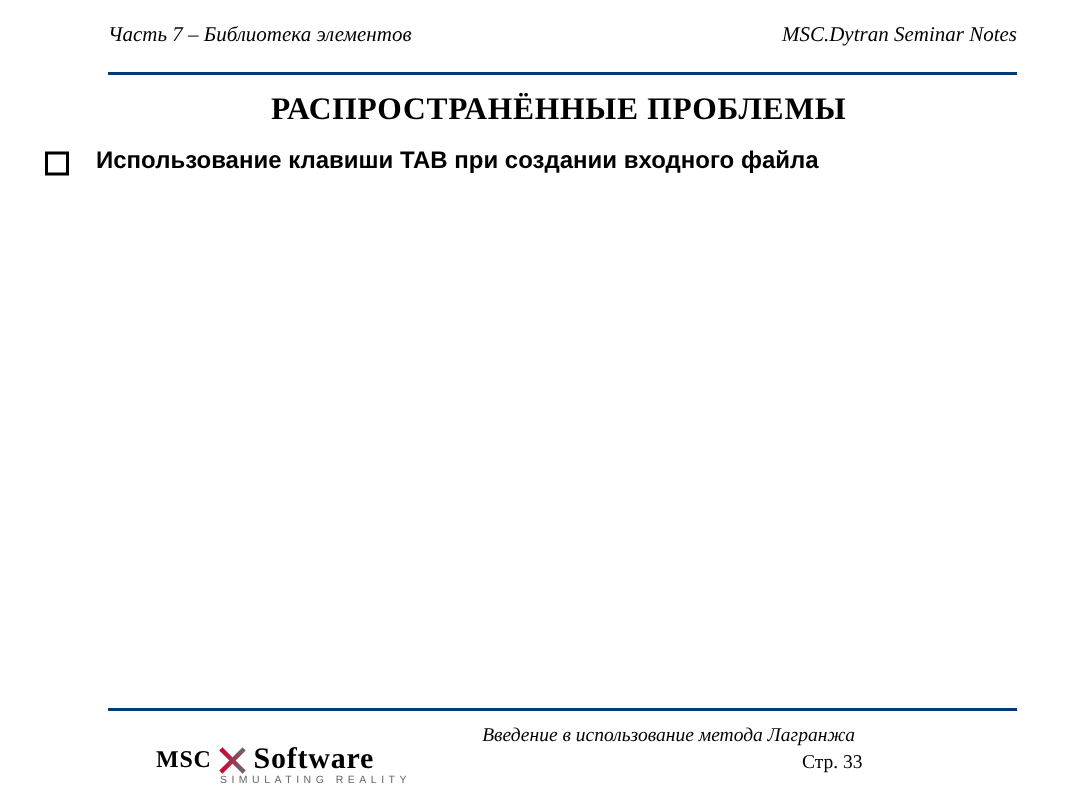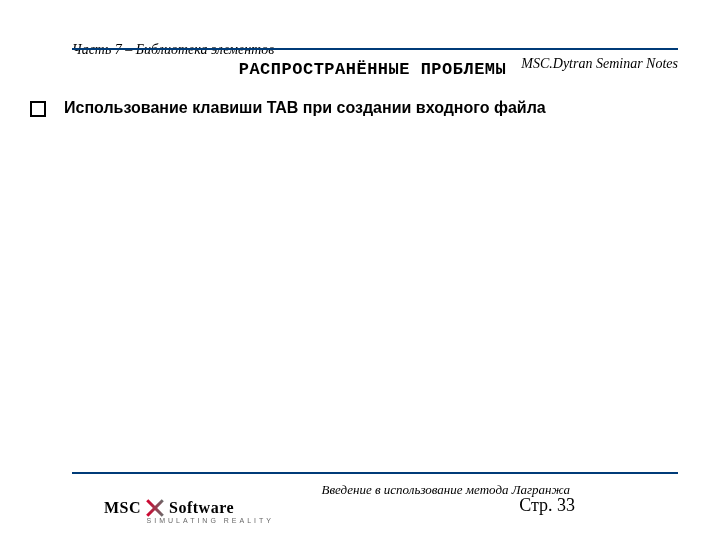--- a/index.html
+++ b/index.html
@@ -15,48 +15,47 @@
   .page {
     position: relative;
     width: 720px;
     height: 540px;
     box-sizing: border-box;
   }
   .header-band {
     position: absolute;
     left: 72px;
     right: 42px;
-    top: 42px;
+    top: 16px;
     display: flex;
     justify-content: space-between;
     font-style: italic;
     font-size: 14px;
     color: #000;
   }
   .header-band .right {
     text-align: right;
-    margin-top: 14px;
   }
   .header-rule {
     position: absolute;
     left: 72px;
     right: 42px;
     top: 48px;
     height: 0;
     border-top: 2px solid #003b78;
   }
   .title {
     position: absolute;
     left: 72px;
     right: 47px;
     top: 60px;
     text-align: center;
-    font-family: Liberation Mono, monospace;
+    font-family: Liberation Serif, serif;
     font-weight: bold;
-    font-size: 17px;
+    font-size: 21px;
     letter-spacing: 0.5px;
   }
   .bullet-row {
     position: absolute;
     left: 30px;
     right: 42px;
     top: 98px;
     display: flex;
     align-items: flex-end;
     font-family: Arial, Helvetica, sans-serif;
@@ -113,21 +112,21 @@
     width: 22px;
     height: 3px;
     background: linear-gradient(90deg, #d4002d, #6a6a6a);
     transform-origin: center;
   }
   .logo-x::before { transform: translate(-50%, -50%) rotate(45deg); }
   .logo-x::after  { transform: translate(-50%, -50%) rotate(-45deg); }
   .logo-soft {
     font-family: "Times New Roman", Times, serif;
     font-weight: bold;
-    font-size: 16px;
+    font-size: 20px;
     letter-spacing: 0.5px;
   }
   .logo-tag {
     font-family: Arial, Helvetica, sans-serif;
     font-size: 7px;
     letter-spacing: 3px;
     color: #666;
     margin-top: -1px;
     text-align: right;
   }
@@ -137,21 +136,21 @@
     bottom: 42px;
     font-style: italic;
     font-size: 13px;
     text-align: right;
     font-family: Liberation Serif, serif;
   }
   .page-number {
     position: absolute;
     right: 145px;
     bottom: 24px;
-    font-size: 18px;
+    font-size: 13px;
     text-align: right;
   }
 </style>
 </head>
 <body>
 
 <div class="page">
 
   <div class="header-band">
     <span class="left">Часть 7 – Библиотека элементов</span>

